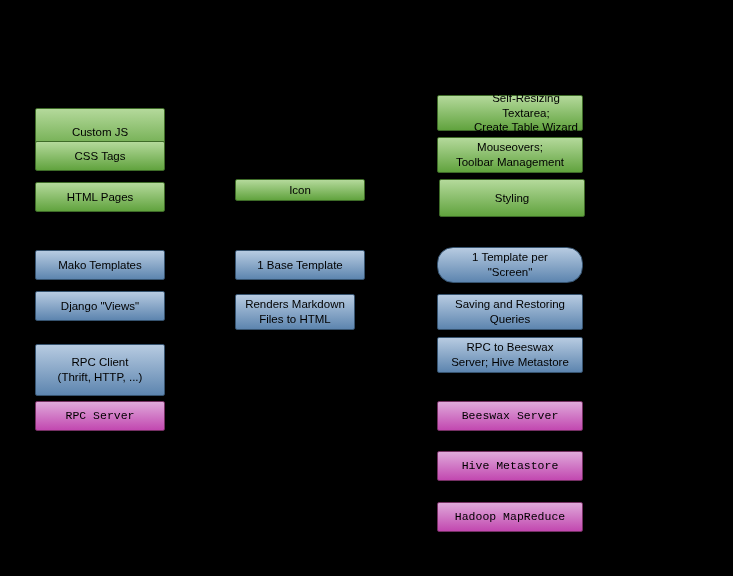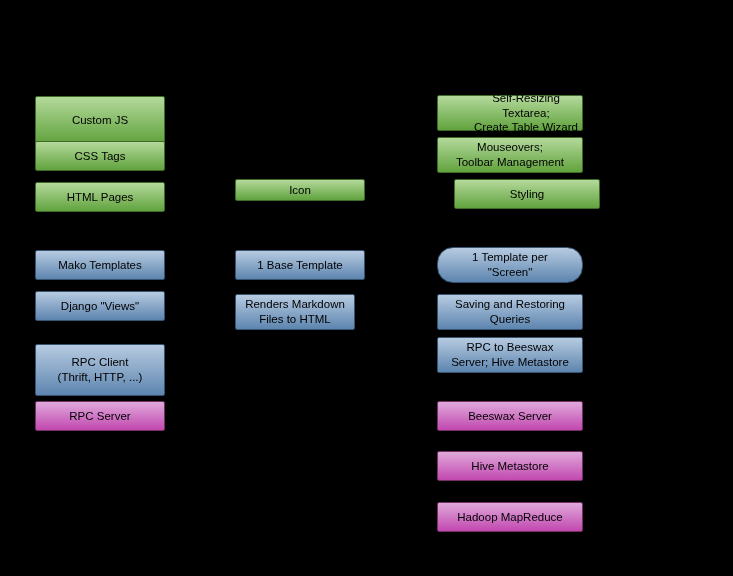--- a/index.html
+++ b/index.html
@@ -33,48 +33,49 @@
     background: linear-gradient(to bottom, var(--green-top) 0%, var(--green-bottom) 100%);
     border: 1px solid var(--green-border);
   }
   .box.blue {
     background: linear-gradient(to bottom, var(--blue-top) 0%, var(--blue-bottom) 100%);
     border: 1px solid var(--blue-border);
   }
   .box.magenta {
     background: linear-gradient(to bottom, var(--magenta-top) 0%, var(--magenta-bottom) 100%);
     border: 1px solid var(--magenta-border);
+    font-family: Liberation Mono, monospace;
   }
 </style>
 </head>
 <body>
 
 <div id="canvas">
 
-  <div class="box green" style="left:35px; top:96px; width:130px; height:48px;">Custom JS</div>
+  <div class="box green" style="left:35px; top:108px; width:130px; height:48px;">Custom JS</div>
   <div class="box green" style="left:35px; top:141px; width:130px; height:30px;">CSS Tags</div>
   <div class="box green" style="left:35px; top:182px; width:130px; height:30px;text-align:right;">HTML Pages</div>
 
   <div class="box blue" style="left:35px; top:250px; width:130px; height:30px;">Mako Templates</div>
   <div class="box blue" style="left:35px; top:291px; width:130px; height:30px;">Django "Views"</div>
   <div class="box blue" style="left:35px; top:344px; width:130px; height:52px;">RPC Client
 (Thrift, HTTP, ...)</div>
 
   <div class="box magenta" style="left:35px; top:401px; width:130px; height:30px;">RPC Server</div>
 
   <div class="box green" style="left:235px; top:179px; width:130px; height:22px;">Icon</div>
   <div class="box blue" style="left:235px; top:250px; width:130px; height:30px;">1 Base Template</div>
   <div class="box blue" style="left:235px; top:294px; width:120px; height:36px;">Renders Markdown
 Files to HTML</div>
 
   <div class="box green" style="left:437px; top:95px; width:146px; height:36px;padding-left:36px;">Self-Resizing Textarea;
 Create Table Wizard</div>
   <div class="box green" style="left:437px; top:137px; width:146px; height:36px;">Mouseovers;
 Toolbar Management</div>
-  <div class="box green" style="left:454px; top:179px; width:146px; height:30px;">Styling</div>
+  <div class="box green" style="left:439px; top:179px; width:146px; height:38px;">Styling</div>
 
   <div class="box blue" style="left:437px; top:247px; width:146px; height:36px;border-radius:16px;">1 Template per
 "Screen"</div>
   <div class="box blue" style="left:437px; top:294px; width:146px; height:36px;">Saving and Restoring
 Queries</div>
   <div class="box blue" style="left:437px; top:337px; width:146px; height:36px;">RPC to Beeswax
 Server; Hive Metastore</div>
 
   <div class="box magenta" style="left:437px; top:451px; width:146px; height:30px;">Hive Metastore</div>
   <div class="box magenta" style="left:437px; top:401px; width:146px; height:30px;">Beeswax Server</div>

